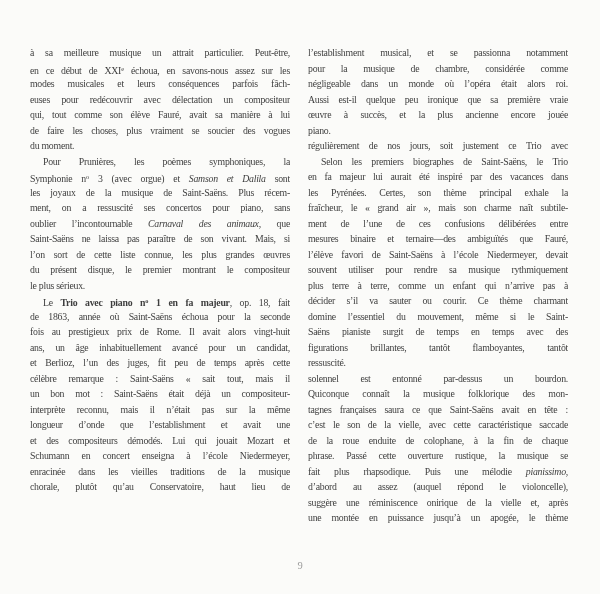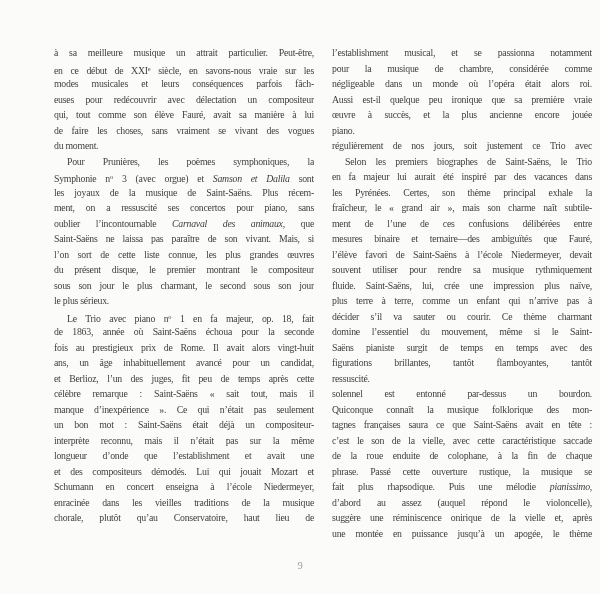--- a/index.html
+++ b/index.html
@@ -14,78 +14,75 @@
     position: relative;
     width: 600px;
     height: 594px;
     overflow: hidden;
     color: #3e3e3e;
   }
   .column {
     position: absolute;
     top: 45px;
     width: 260px;
-    margin-left: 24px;
   }
   .col-left  { left: 30px; }
   .col-right { left: 308px; }
   .line {
     height: 15.5px;
     line-height: 15.5px;
     font-size: 9.8px;
     letter-spacing: -0.25px;
     text-align: justify;
     text-align-last: justify;
     overflow: hidden;
     white-space: normal;
   }
   .line.end    { text-align-last: left; }
   .line.indent { padding-left: 13px; }
-  .b   { font-weight: normal; }
+  .b   { font-weight: bold; }
   .i   { font-style: italic; }
   .sup { font-size: 6.3px; vertical-align: 3.2px; letter-spacing: 0; }
   .page-number {
     position: absolute;
     top: 560px;
     left: 0;
     width: 600px;
     text-align: center;
     font-size: 10.5px;
     color: #9c9c9c;
   }
 </style>
 </head>
 <body style="background: rgb(251, 251, 249);">
 
 <div class="page" style="color: rgb(62, 62, 62);">
   <div class="column col-left">
       <div class="line"><span>à sa meilleure musique un attrait particulier. Peut-être,</span></div>
-      <div class="line"><span>en ce début de XXI</span><span class="sup">e</span><span> siècle, en savons-nous vraie sur les</span></div>
+      <div class="line"><span>en ce début de XXI</span><span class="sup">e</span><span> échoua, en savons-nous assez sur les</span></div>
       <div class="line"><span>modes musicales et leurs conséquences parfois fâch-</span></div>
       <div class="line"><span>euses pour redécouvrir avec délectation un compositeur</span></div>
       <div class="line"><span>qui, tout comme son élève Fauré, avait sa manière à lui</span></div>
-      <div class="line"><span>de faire les choses, sans vraiment se vivant des vogues</span></div>
+      <div class="line"><span>de faire les choses, plus vraiment se soucier des vogues</span></div>
       <div class="line end"><span>du moment.</span></div>
       <div class="line indent"><span>Pour Prunières, les poèmes symphoniques, la</span></div>
       <div class="line"><span>Symphonie n</span><span class="sup">o</span><span> 3 (avec orgue) et </span><span class="i">Samson et Dalila</span><span> sont</span></div>
       <div class="line"><span>les joyaux de la musique de Saint-Saëns. Plus récem-</span></div>
       <div class="line"><span>ment, on a ressuscité ses concertos pour piano, sans</span></div>
       <div class="line"><span>oublier l’incontournable </span><span class="i">Carnaval des animaux</span><span>, que</span></div>
       <div class="line"><span>Saint-Saëns ne laissa pas paraître de son vivant. Mais, si</span></div>
       <div class="line"><span>l’on sort de cette liste connue, les plus grandes œuvres</span></div>
       <div class="line"><span>du présent disque, le premier montrant le compositeur</span></div>
-      <div class="line"><span>sous son jour le plus charmant, le second sous son jour</span></div>
       <div class="line end"><span>le plus sérieux.</span></div>
       <div class="line indent"><span>Le </span><span class="b">Trio avec piano n</span><span class="b sup">o</span><span class="b"> 1 en fa majeur</span><span>, op. 18, fait</span></div>
       <div class="line"><span>de 1863, année où Saint-Saëns échoua pour la seconde</span></div>
       <div class="line"><span>fois au prestigieux prix de Rome. Il avait alors vingt-huit</span></div>
       <div class="line"><span>ans, un âge inhabituellement avancé pour un candidat,</span></div>
       <div class="line"><span>et Berlioz, l’un des juges, fit peu de temps après cette</span></div>
       <div class="line"><span>célèbre remarque : Saint-Saëns « sait tout, mais il</span></div>
-      <div class="line"><span>manque d’inexpérience ». Ce qui n’était pas seulement</span></div>
       <div class="line"><span>un bon mot : Saint-Saëns était déjà un compositeur-</span></div>
       <div class="line"><span>interprète reconnu, mais il n’était pas sur la même</span></div>
       <div class="line"><span>longueur d’onde que l’establishment et avait une</span></div>
       <div class="line"><span>et des compositeurs démodés. Lui qui jouait Mozart et</span></div>
       <div class="line"><span>Schumann en concert enseigna à l’école Niedermeyer,</span></div>
       <div class="line"><span>enracinée dans les vieilles traditions de la musique</span></div>
       <div class="line"><span>chorale, plutôt qu’au Conservatoire, haut lieu de</span></div>
     </div>
   <div class="column col-right">
       <div class="line"><span>l’establishment musical, et se passionna notamment</span></div>
@@ -96,21 +93,20 @@
       <div class="line end"><span>piano.</span></div>
       <div class="line"><span>régulièrement de nos jours, soit justement ce Trio avec</span></div>
       <div class="line indent"><span>Selon les premiers biographes de Saint-Saëns, le Trio</span></div>
       <div class="line"><span>en fa majeur lui aurait été inspiré par des vacances dans</span></div>
       <div class="line"><span>les Pyrénées. Certes, son thème principal exhale la</span></div>
       <div class="line"><span>fraîcheur, le « grand air », mais son charme naît subtile-</span></div>
       <div class="line"><span>ment de l’une de ces confusions délibérées entre</span></div>
       <div class="line"><span>mesures binaire et ternaire—des ambiguïtés que Fauré,</span></div>
       <div class="line"><span>l’élève favori de Saint-Saëns à l’école Niedermeyer, devait</span></div>
       <div class="line"><span>souvent utiliser pour rendre sa musique rythmiquement</span></div>
-      <div class="line"><span>fluide. Saint-Saëns, lui, crée une impression plus naïve,</span></div>
       <div class="line"><span>plus terre à terre, comme un enfant qui n’arrive pas à</span></div>
       <div class="line"><span>décider s’il va sauter ou courir. Ce thème charmant</span></div>
       <div class="line"><span>domine l’essentiel du mouvement, même si le Saint-</span></div>
       <div class="line"><span>Saëns pianiste surgit de temps en temps avec des</span></div>
       <div class="line"><span>figurations brillantes, tantôt flamboyantes, tantôt</span></div>
       <div class="line end"><span>ressuscité.</span></div>
       <div class="line"><span>solennel est entonné par-dessus un bourdon.</span></div>
       <div class="line"><span>Quiconque connaît la musique folklorique des mon-</span></div>
       <div class="line"><span>tagnes françaises saura ce que Saint-Saëns avait en tête :</span></div>
       <div class="line"><span>c’est le son de la vielle, avec cette caractéristique saccade</span></div>

